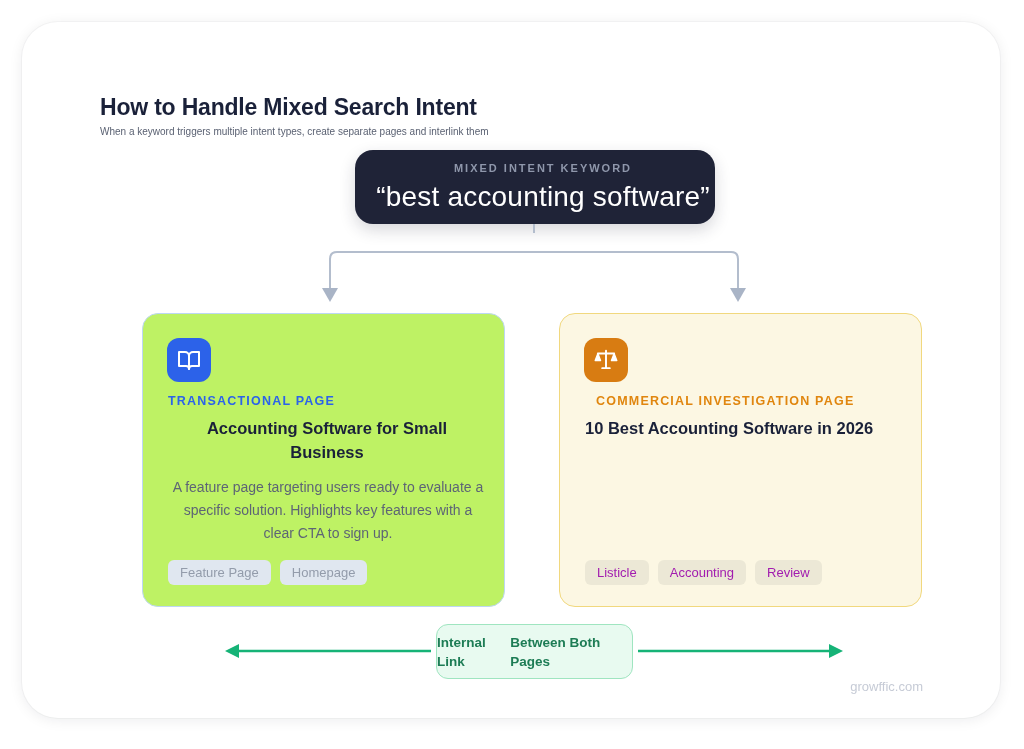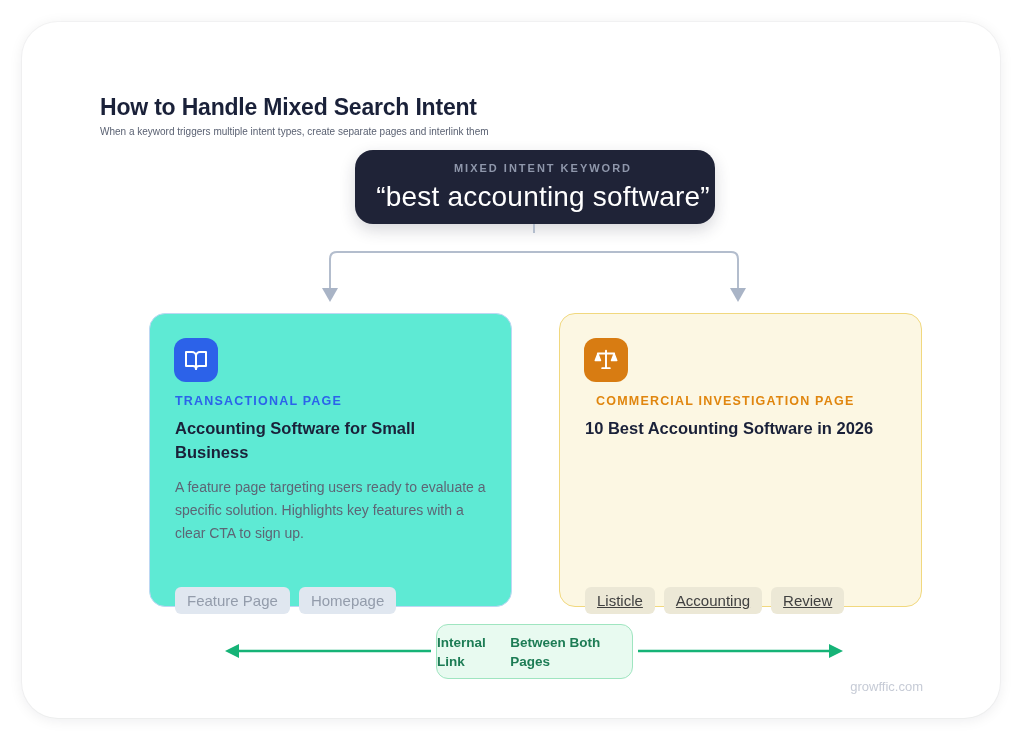--- a/index.html
+++ b/index.html
@@ -53,21 +53,21 @@
   svg.overlay {
     position: absolute; left: 0; top: 0;
     width: 1024px; height: 749px;
     pointer-events: none;
   }
   .card {
     position: absolute; top: 291px;
     width: 363px; height: 294px;
     border-radius: 16px;
   }
-  .card.blue  { left: 127px; background: #5eead4; border: 1.5px solid #bdd7f3; }
+  .card.blue  { left: 120px; background: #bef264; border: 1.5px solid #bdd7f3; text-align: center; }
   .card.yellow{ left: 537px; background: #fcf7e3; border: 1.5px solid #f1d87e; }
   .icon-tile {
     position: absolute; left: 24px; top: 24px;
     width: 44px; height: 44px; border-radius: 12px;
     display: flex; align-items: center; justify-content: center;
   }
   .card.blue  .icon-tile { background: #2c62e9; }
   .card.yellow .icon-tile { background: #d87c12; }
   .card-category {
     position: absolute; left: 25px; top: 80px;
@@ -82,26 +82,25 @@
   }
   .card-desc {
     position: absolute; left: 25px; top: 162px; width: 320px;
     font-size: 14px; color: #5d6575; line-height: 23px;
   }
   .card-tags {
     position: absolute; left: 25px; top: 246px;
     display: flex; gap: 9px;
   }
   .tag {
-    font-size: 15px; padding: 5px 12px; border-radius: 6px;
+    font-size: 13px; padding: 5px 12px; border-radius: 6px;
     white-space: nowrap;
-    margin-top: 27px;
   }
   .card.blue  .tag { background: #e0e7f0; color: #939cab; }
-  .card.yellow .tag { background: #ece8d6; color: #404040; text-decoration: underline; }
+  .card.yellow .tag { background: #ece8d6; color: #a21caf; }
   .link-box {
     position: absolute; left: 414px; top: 602px;
     width: 197px; height: 55px;
     background: #e8faf0; border: 1.5px solid #9fe5c0;
     border-radius: 12px;
     display: flex; flex-direction: row;
     align-items: center; justify-content: center;
     font-size: 13.5px; font-weight: 700; color: #1d7c55;
     line-height: 19px;
   }

